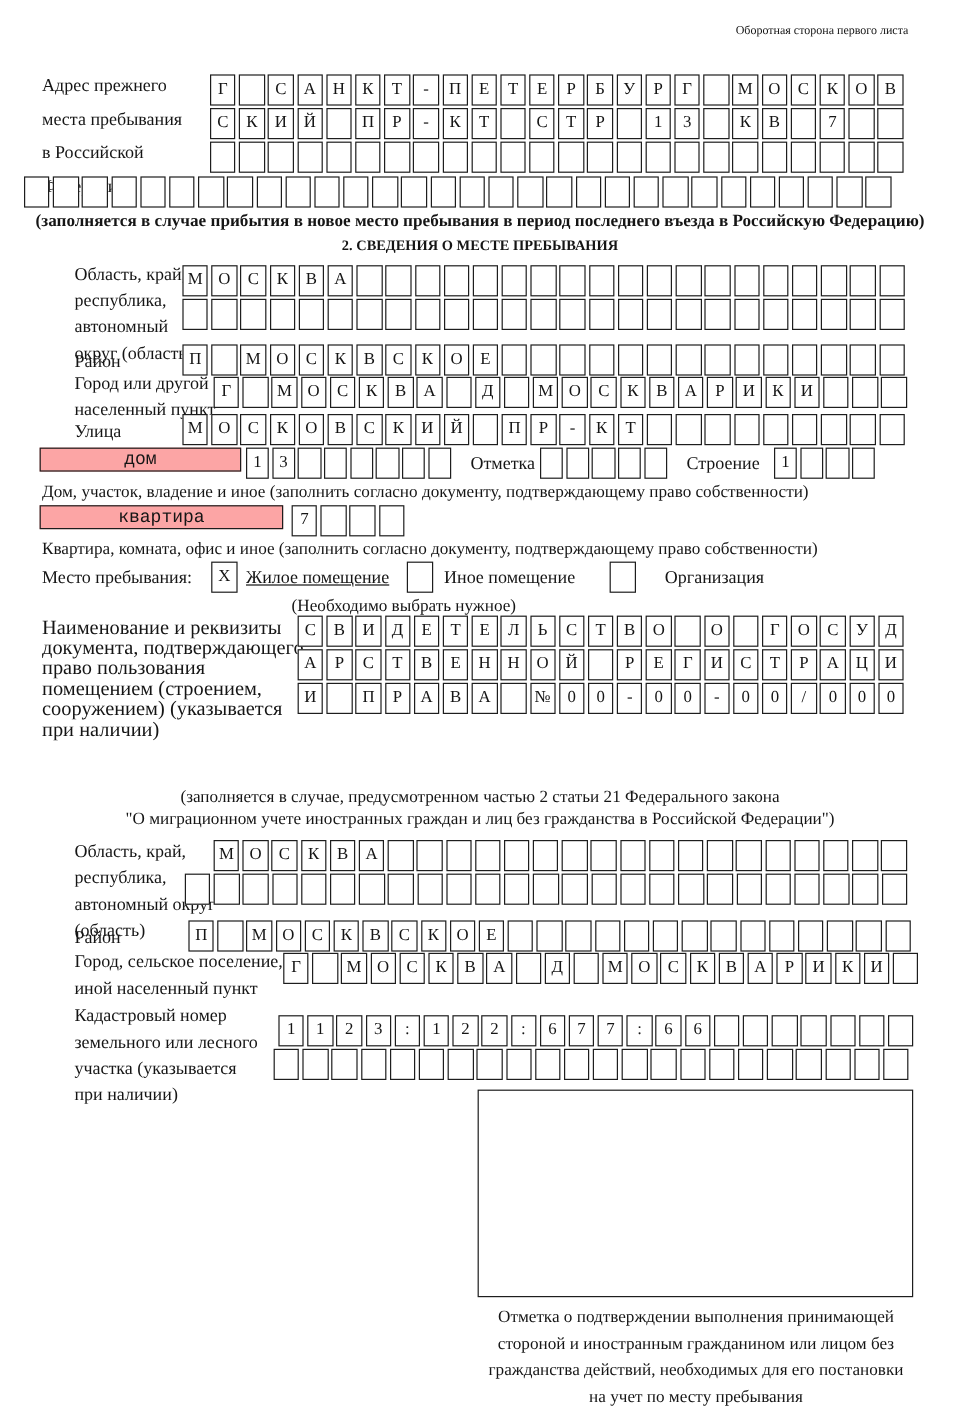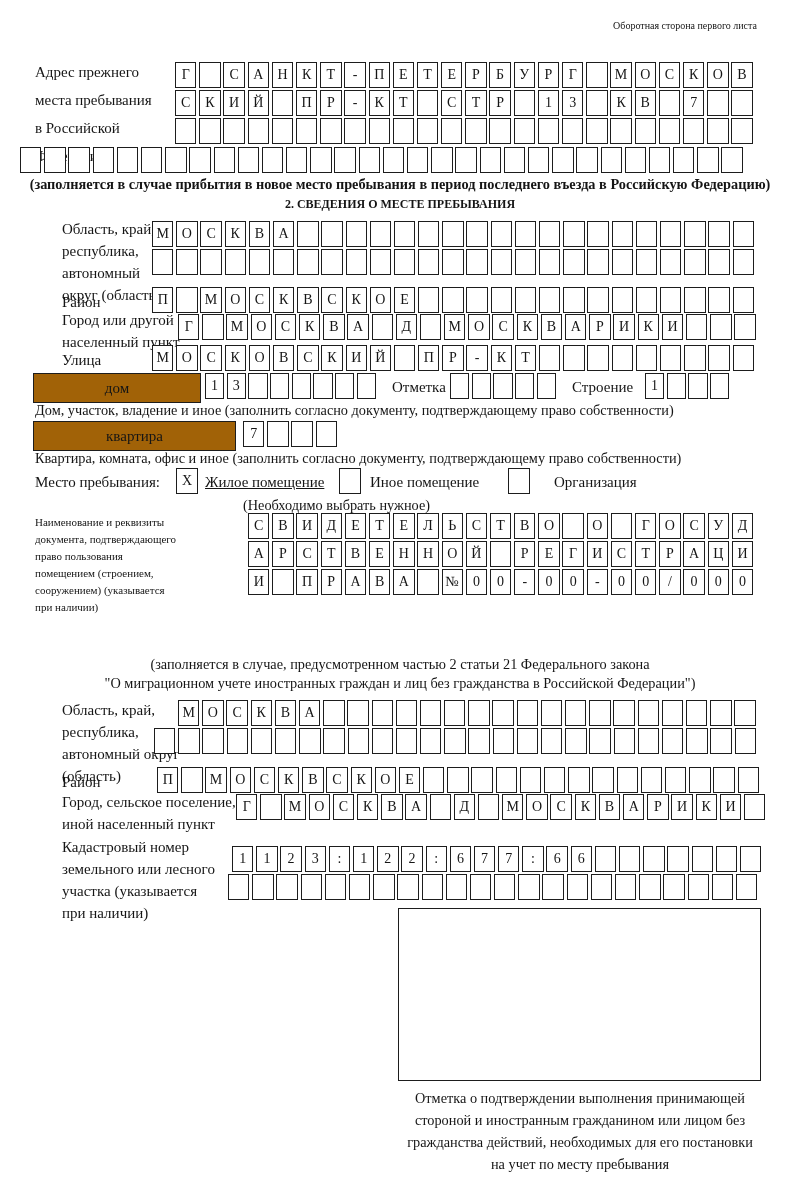--- a/index.html
+++ b/index.html
@@ -2,36 +2,36 @@
 <html><head>
 <meta charset="utf-8">
 <style>
   html,body{margin:0;padding:0;background:#ffffff;}
   .page{
     position:relative;width:800px;height:1180px;background:#ffffff;
     font-family:"Liberation Serif","DejaVu Serif",serif;color:#151515;overflow:hidden;
   }
   .abs{position:absolute;}
   .lbl{font-size:15px;line-height:22px;white-space:pre-line;}
-  .lbl-tight{font-size:11px;line-height:17px;white-space:pre-line;}
+  .lbl-tight{font-size:17px;line-height:17px;white-space:pre-line;}
   .lbl-row{font-size:15px;line-height:28px;white-space:pre-line;}
   .note{font-size:14.3px;white-space:pre-line;}
   .center{text-align:center;width:800px;left:0;}
   .bold{font-weight:bold;}
   .cellrow{position:absolute;display:flex;gap:2.8px;}
   .cell{
     width:21.4px;height:26px;box-sizing:border-box;border:1.6px solid #1d1d1d;
     display:flex;align-items:center;justify-content:center;
     font-size:14px;line-height:1;background:#fff;flex:0 0 auto;
   }
   .tight .cell{width:19.2px;gap:2.5px;}
   .tight{gap:2.5px;}
   .longbox{
-    position:absolute;height:30px;box-sizing:border-box;border:1.6px solid #1d1d1d;
-    display:flex;align-items:center;justify-content:center;font-size:15px;background:#a16207;
+    position:absolute;height:20px;box-sizing:border-box;border:1.6px solid #1d1d1d;
+    display:flex;align-items:center;justify-content:center;font-size:15px;background:#fca5a5;font-family:Liberation Mono, monospace;
   }
   .checkbox{
     position:absolute;width:22px;height:26px;box-sizing:border-box;border:1.6px solid #1d1d1d;
     display:flex;align-items:center;justify-content:center;font-size:14px;background:#fff;
   }
   .stampbox{position:absolute;box-sizing:border-box;border:1.8px solid #1d1d1d;background:#fff;}
 </style>
 </head>
 <body>
 

